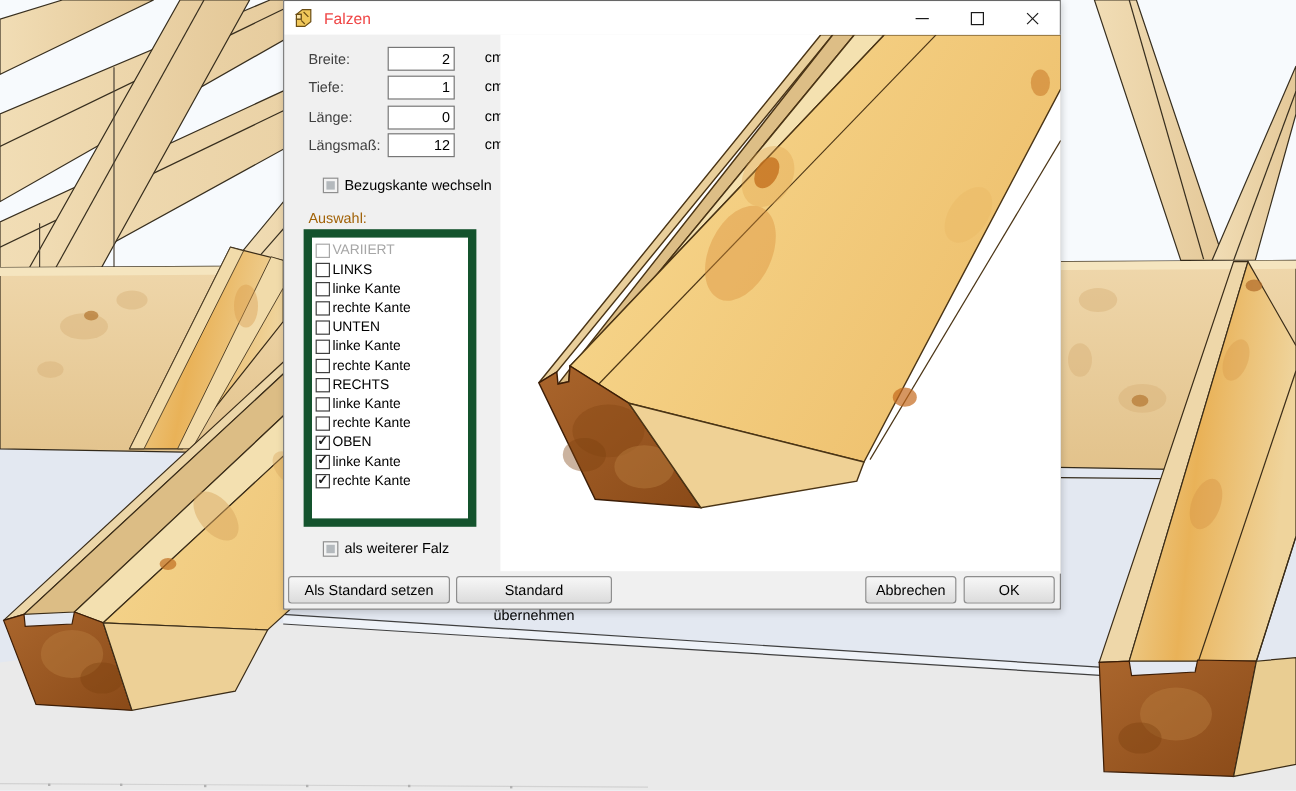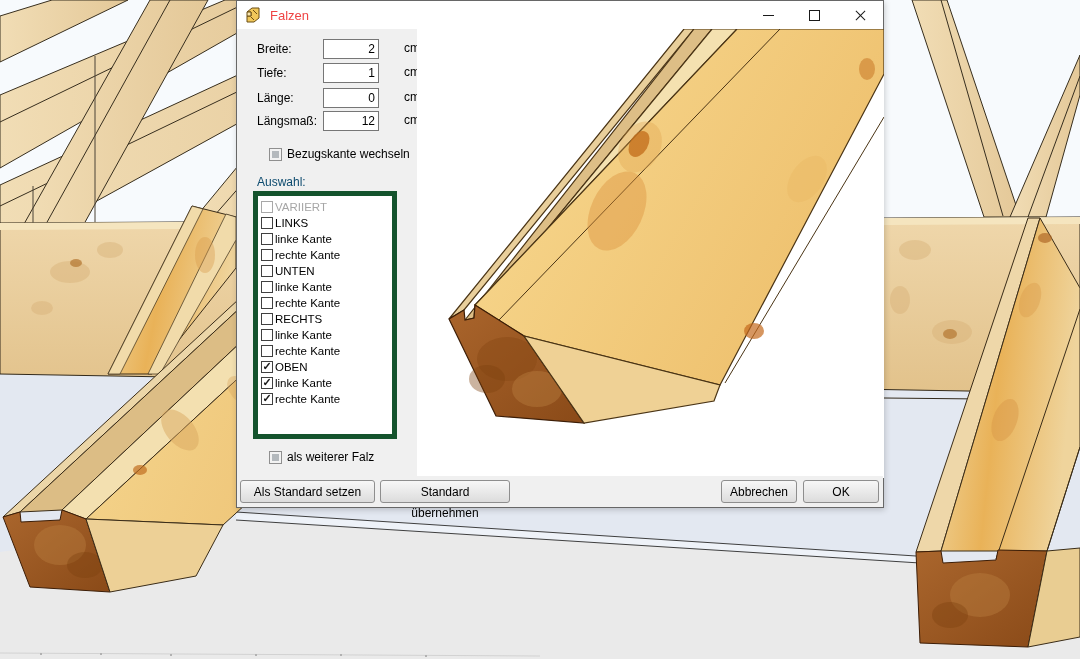--- a/index.html
+++ b/index.html
@@ -20,35 +20,35 @@
   .win-btn .mn{width:11px;height:0;border-top:1px solid #1a1a1a;display:block;}
   .win-btn .xx{position:relative;width:11px;height:11px;display:block;}
   .win-btn .xx:before,.win-btn .xx:after{content:"";position:absolute;left:-1px;top:5px;width:13px;height:0;border-top:1px solid #1a1a1a;}
   .win-btn .xx:before{transform:rotate(45deg);}
   .win-btn .xx:after{transform:rotate(-45deg);}
 
   .left-panel{position:absolute;left:0;top:28px;width:180px;bottom:31px;background:#f0f0f0;}
   .preview{position:absolute;left:180px;top:28px;width:467px;height:449px;background:#ffffff;overflow:hidden;}
 
   .form-row{position:absolute;left:0;width:100%;height:20px;}
-  .form-row .lbl{position:absolute;left:20px;top:3px;font-size:12px;color:#000000;}
+  .form-row .lbl{position:absolute;left:20px;top:3px;font-size:12px;color:#404040;}
   .form-row input{position:absolute;left:86px;top:0;width:56px;height:20px;box-sizing:border-box;
       border:1px solid #767676;background:#fff;font-family:"Liberation Sans",sans-serif;
       font-size:12px;text-align:right;padding:0 3px 0 0;}
   .form-row .unit{position:absolute;left:146px;top:2px;font-size:12px;color:#000;margin-left:21px;}
 
   .opt-row{position:absolute;display:flex;align-items:center;}
   .opt-cb{width:13px;height:13px;box-sizing:border-box;border:1px solid #8f8f8f;background:#f3f3f3;
           display:flex;align-items:center;justify-content:center;margin-right:5px;flex:0 0 auto;}
   .opt-cb .fill{width:7px;height:7px;background:#b4b9bd;}
   .opt-label{font-size:12px;color:#000;white-space:nowrap;}
 
-  .auswahl-label{position:absolute;left:20px;top:146px;font-size:12px;color:#0c4a6e;}
+  .auswahl-label{position:absolute;left:20px;top:146px;font-size:12px;color:#a16207;}
   .listbox{position:absolute;left:16px;top:162px;width:144px;height:248px;background:#fff;
-           border:5px solid #14532d;box-sizing:border-box;overflow:hidden;padding-top:3px;}
+           border:7px solid #14532d;box-sizing:border-box;overflow:hidden;padding-top:3px;}
   .sel-row{display:flex;align-items:center;height:16px;padding-left:3px;}
   .sel-row.indent{}
   .cb{width:12px;height:12px;box-sizing:border-box;border:1px solid #404040;background:#fff;margin-right:2px;
       flex:0 0 auto;font-size:11px;line-height:9px;text-align:center;color:#1a1a1a;font-weight:bold;}
   .cb.disabled{border-color:#a8a8a8;}
   .sel-label{font-size:11.5px;color:#000;white-space:nowrap;}
   .sel-label.disabled{color:#a6a6a6;}
 
   .button-strip{position:absolute;left:0;right:0;bottom:0;height:31px;background:#f0f0f0;}
   .btn{position:absolute;top:4px;height:23px;box-sizing:border-box;border:1px solid #8e8e8e;border-radius:3px;

